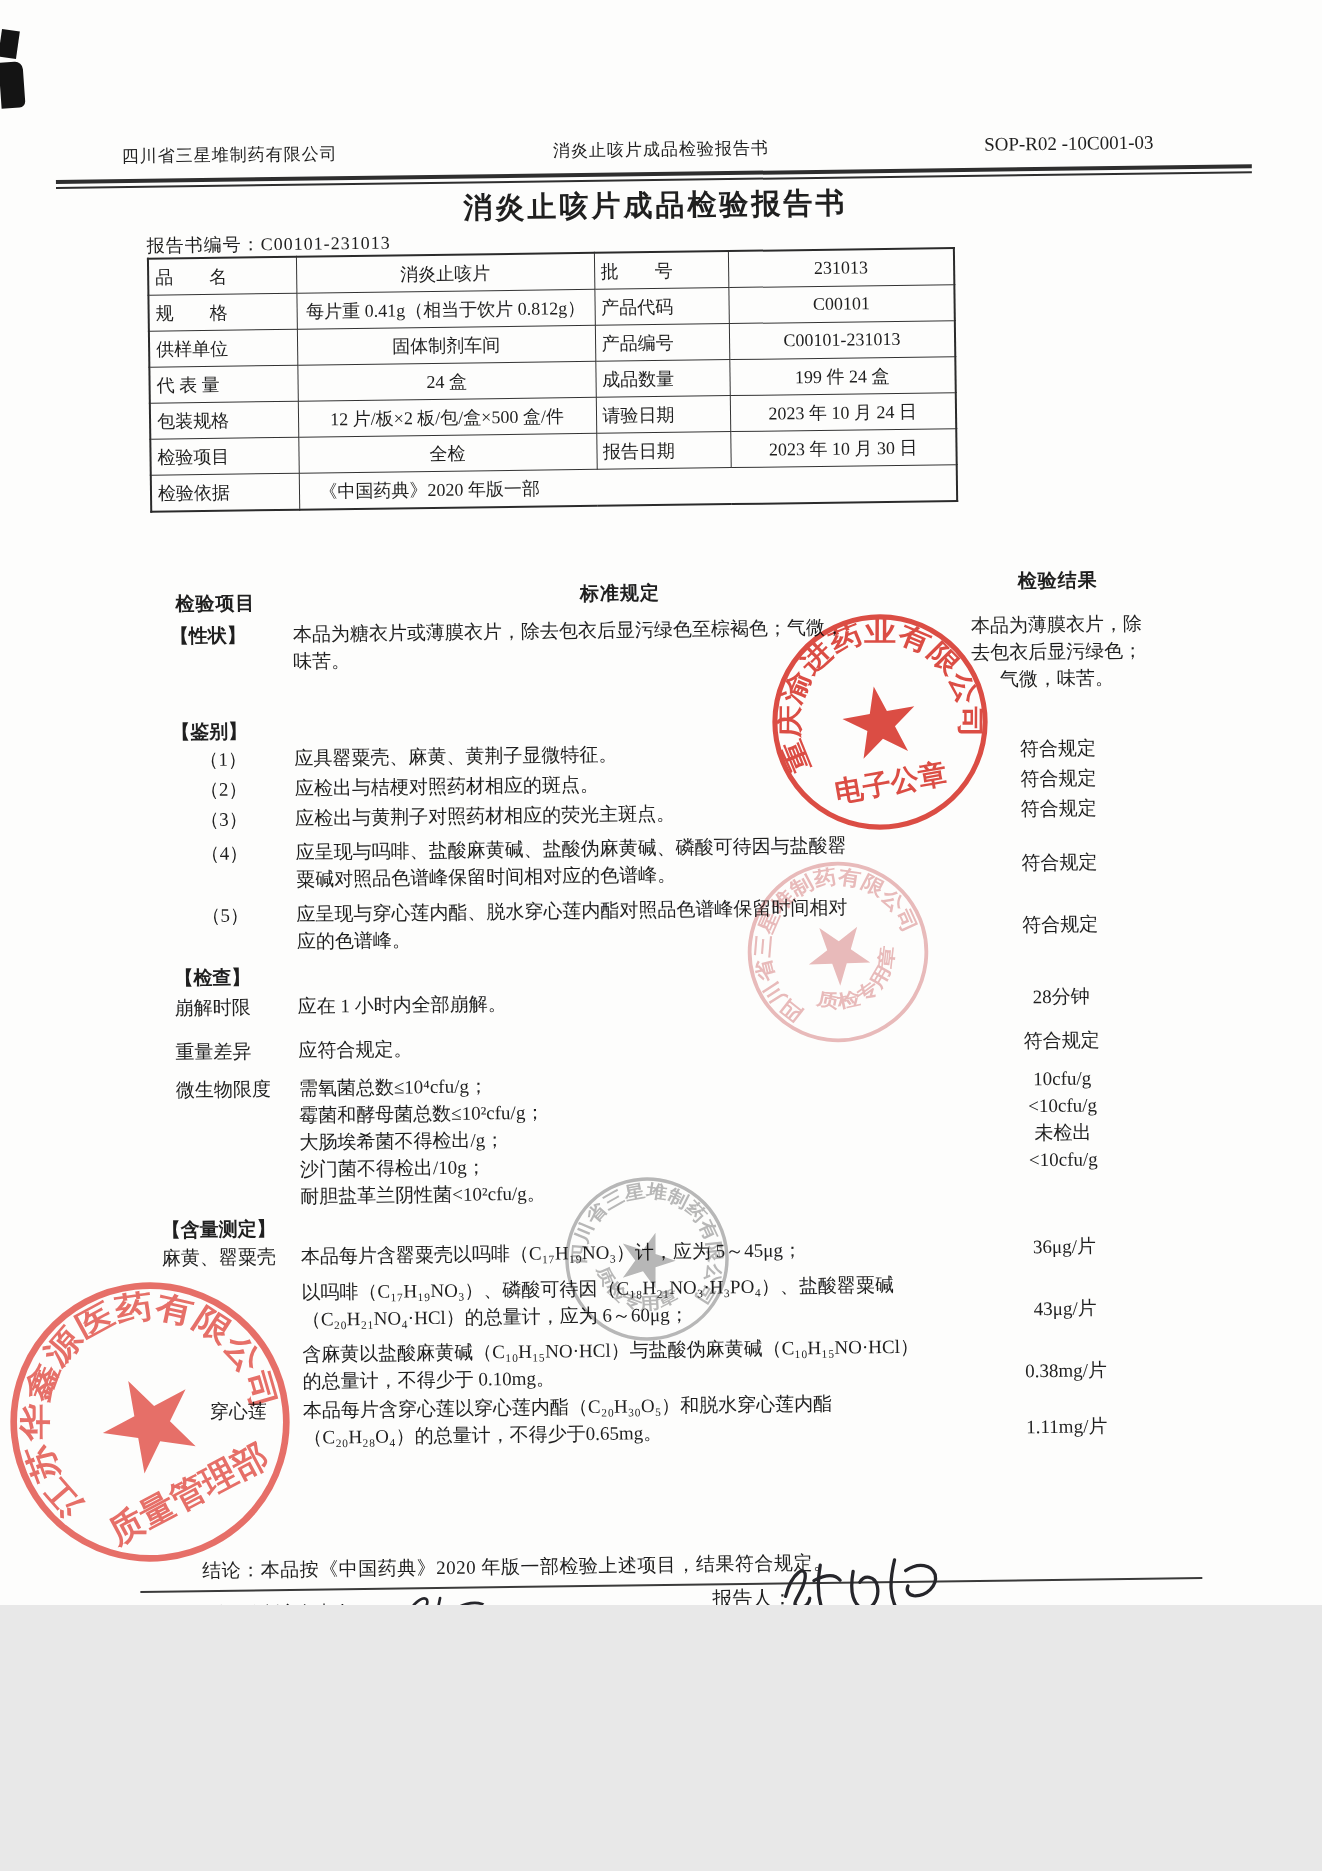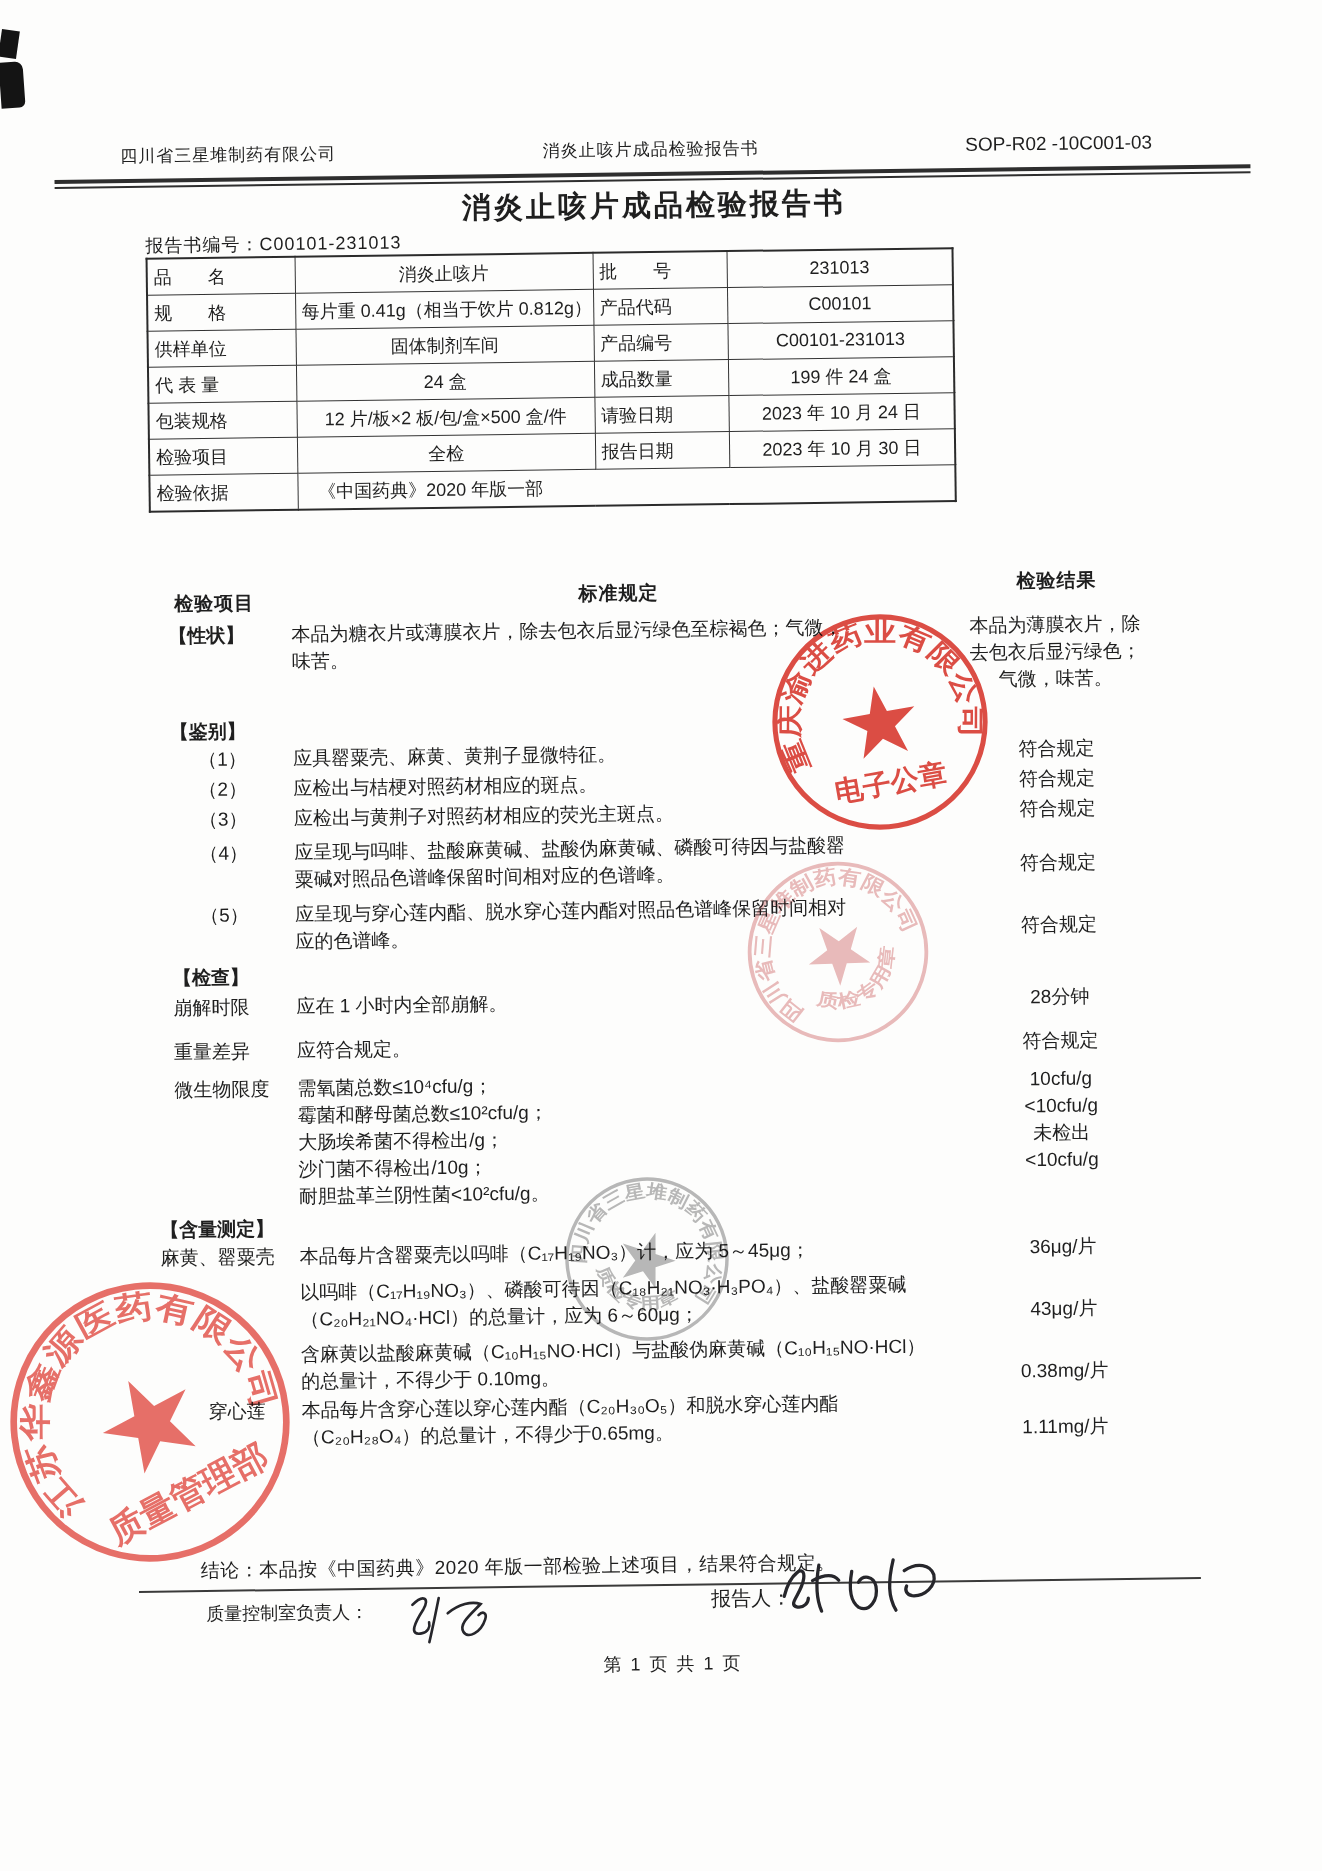--- a/index.html
+++ b/index.html
@@ -1,17 +1,17 @@
 <!DOCTYPE html>
 <html><head>
 <meta charset="utf-8">
 <style>
   html,body{margin:0;padding:0;background:#e8e8e8;}
-  .page{position:relative;width:1322px;height:1871px;background:#fdfdfc;margin:0 auto;overflow:hidden;
-        font-family:Liberation Sans, sans-serif;color:#1f1f1f;}
+  .page{position:relative;width:1322px;height:1605px;background:#fdfdfc;margin:0 auto;overflow:hidden;
+        font-family:Liberation Serif, serif;color:#1f1f1f;}
   .tilt{position:absolute;inset:0;transform:rotate(-0.75deg);transform-origin:50% 40%;}
 
   
   .hdr{position:absolute;top:138px;left:128px;width:1032px;display:flex;align-items:baseline;font-size:17px;}
   .hdr .l{white-space:nowrap;letter-spacing:1px;}
   .hdr .c{flex:1;text-align:center;letter-spacing:1px;}
   .hdr .r{white-space:nowrap;font-size:19px;}
   .rule2{position:absolute;top:172px;left:62px;width:1196px;height:3px;border-top:4px solid #2e2e2e;border-bottom:2px solid #2e2e2e;}
   .title{position:absolute;top:186px;left:0;width:100%;text-align:center;font-size:29px;font-weight:bold;letter-spacing:3px;}
   .repno{position:absolute;top:227px;left:152px;font-size:18px;letter-spacing:1px;}

